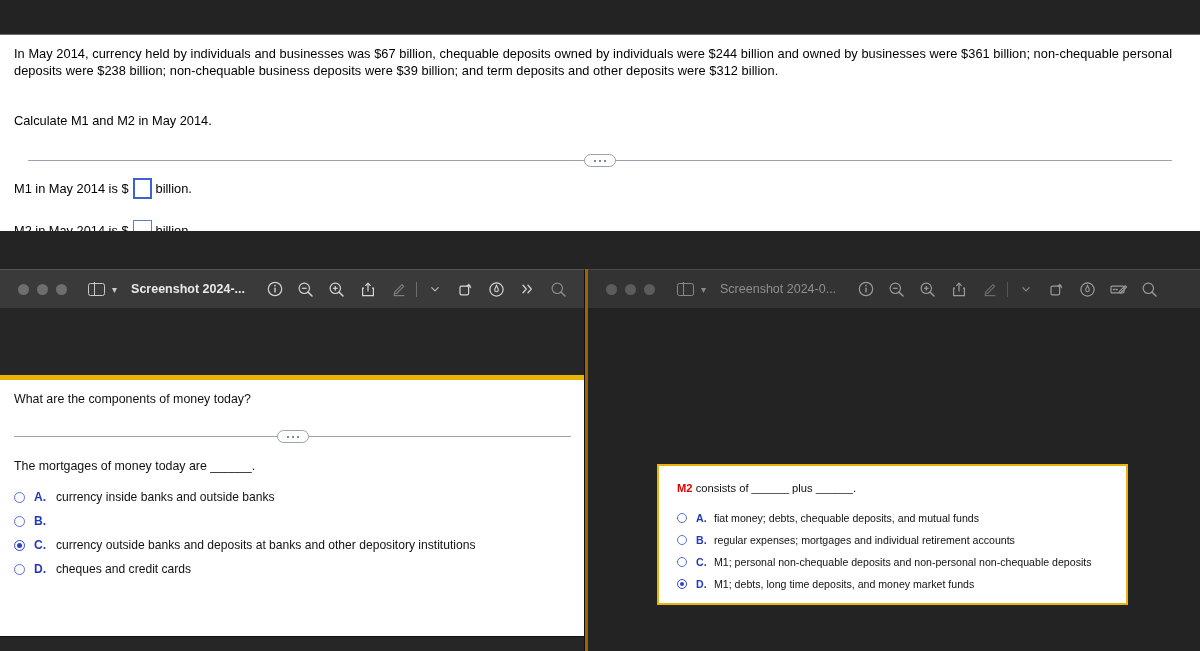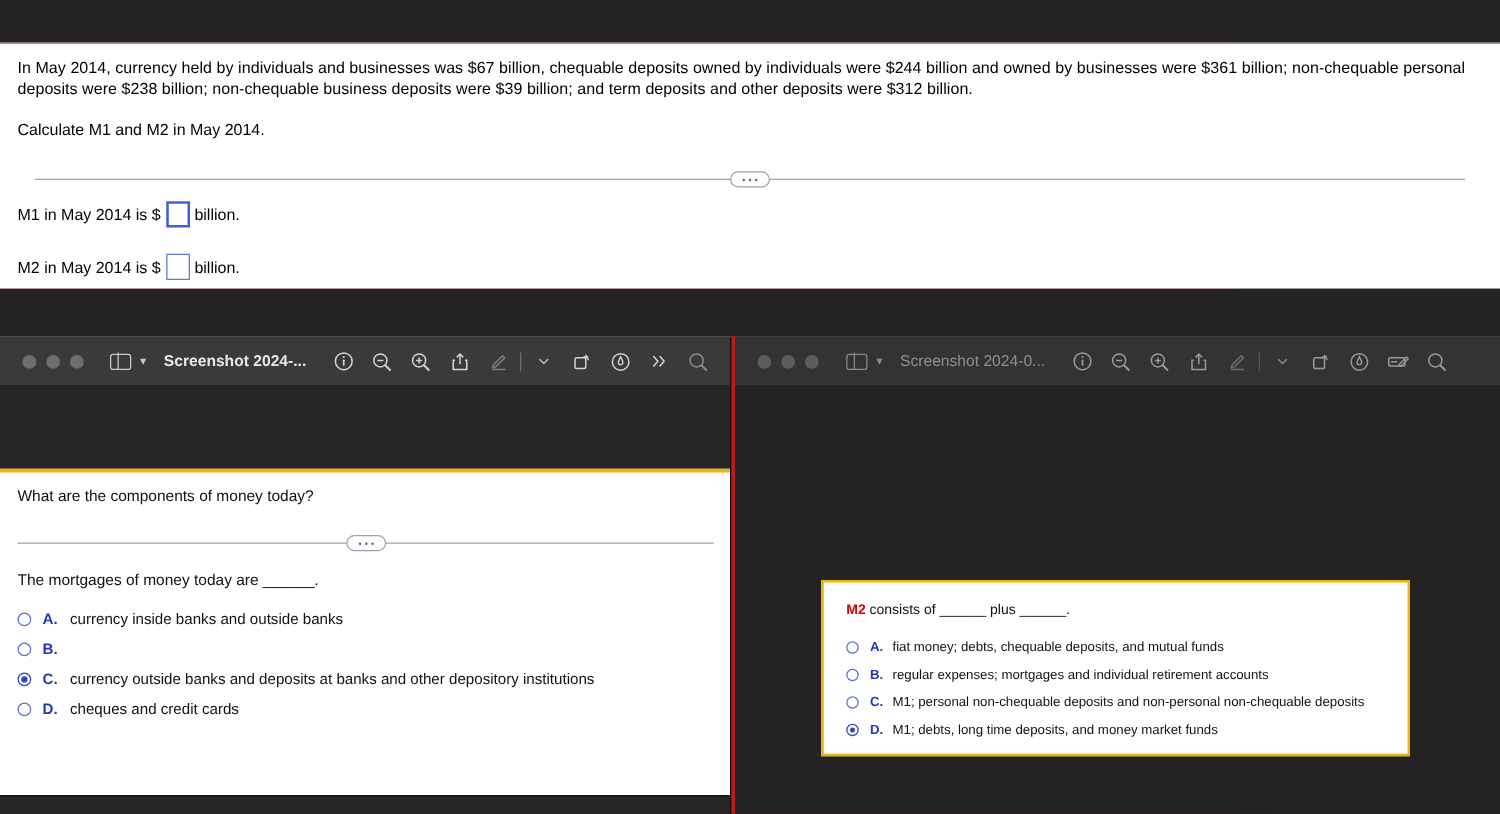--- a/index.html
+++ b/index.html
@@ -3,33 +3,33 @@
 <meta charset="utf-8">
 <style>
   * { box-sizing: border-box; margin: 0; padding: 0; }
   html, body {
     width: 1200px; height: 651px;
     background: #1f1f1f;
     font-family: "Liberation Sans", sans-serif;
     overflow: hidden;
   }
 
-  #root { position: relative; width: 988px; height: 651px; background: #b91c1c; }
+  #root { position: relative; width: 988px; height: 651px; background: #a16207; }
 
   
   .top-darkbar { position: absolute; left: 0; top: 0; width: 1200px; height: 34px; background: #232323; }
   .top-doc {
     position: absolute; left: 0; top: 34px; width: 1200px; height: 197px;
     background: #ffffff; border-top: 1px solid #6b6b6b;
   }
   .top-doc-inner { padding: 10px 14px 0 14px; }
   .q-para {
     font-size: 12.8px; color: #000; line-height: 17px; letter-spacing: .05px;
   }
-  .q-calc { font-size: 12.8px; color: #000; margin-top: 17px; }
+  .q-calc { font-size: 12.8px; color: #000; margin-top: 34px; }
 
   .divider-wrap { position: relative; margin: 26px 14px 0 14px; height: 14px; }
   .divider-line { position: absolute; left: 0; right: 0; top: 6px; height: 1px; background: #9aa2b1; }
   .dots-pill {
     position: absolute; left: 50%; top: 0; transform: translateX(-50%);
     width: 32px; height: 13px; border-radius: 7px;
     background: #fdfdfd; border: 1px solid #9aa2b1;
     display: flex; align-items: center; justify-content: center; gap: 3px;
   }
   .dots-pill i { width: 2px; height: 2px; border-radius: 50%; background: #5c6470; display: block; }
@@ -81,21 +81,21 @@
   .vsep { width: 1px; height: 15px; background: #6d6d6d; margin: 0 2px; }
   .vsep.dim { background: #555; }
 
   .win-body { position: relative; height: 344px; }
   .body-dark-left  { background: #262626; }
   .body-dark-right { background: #232323; }
 
   
   .ldoc {
     position: absolute; left: 0; top: 67px; width: 585px; height: 261px;
-    background: #ffffff; border-top: 3px solid #eab308;
+    background: #ffffff; border-top: 5px solid #eab308;
   }
   .ldoc-q { position: absolute; left: 14px; top: 12px; font-size: 12.4px; color: #111; }
   .ldoc-div { position: absolute; left: 14px; right: 14px; top: 50px; height: 14px; }
   .ldoc-stem { position: absolute; left: 14px; top: 79px; font-size: 12.4px; color: #111; }
 
   .opts { position: absolute; left: 14px; top: 105px; }
   .opt { display: flex; align-items: center; height: 24px; font-size: 12.1px; color: #111; }
   .radio {
     width: 11px; height: 11px; border-radius: 50%;
     border: 1.4px solid #5b6fd6; background: #fff; flex: 0 0 auto; position: relative;

